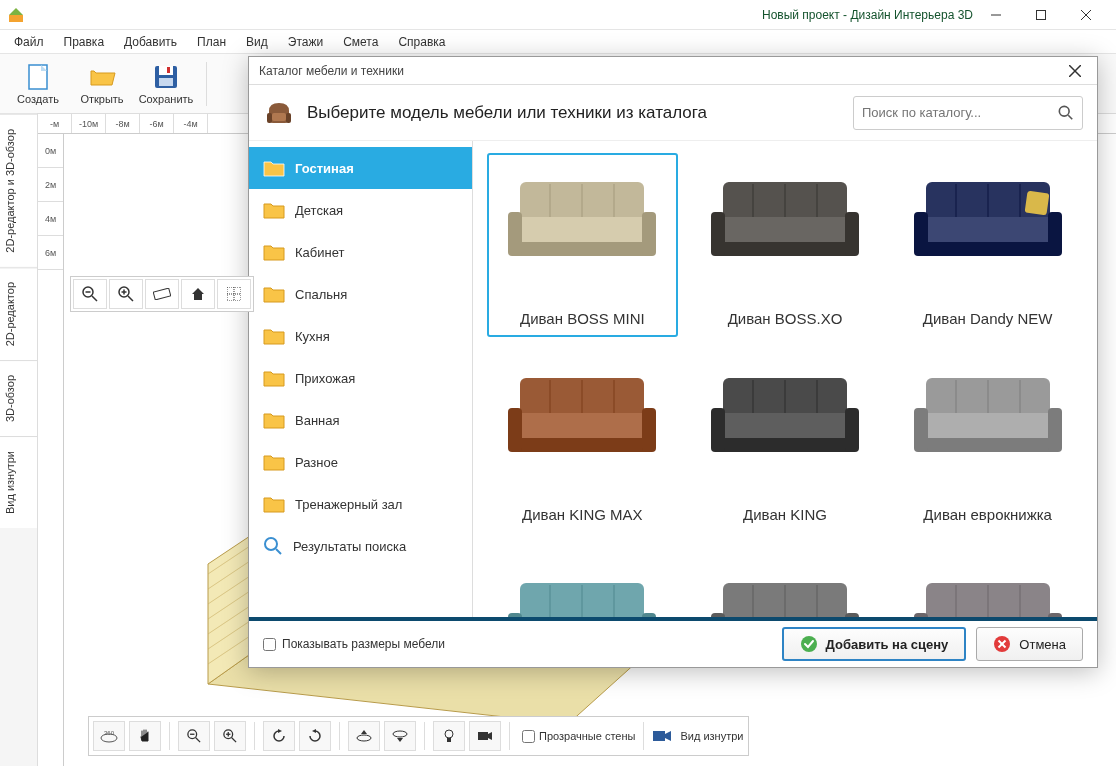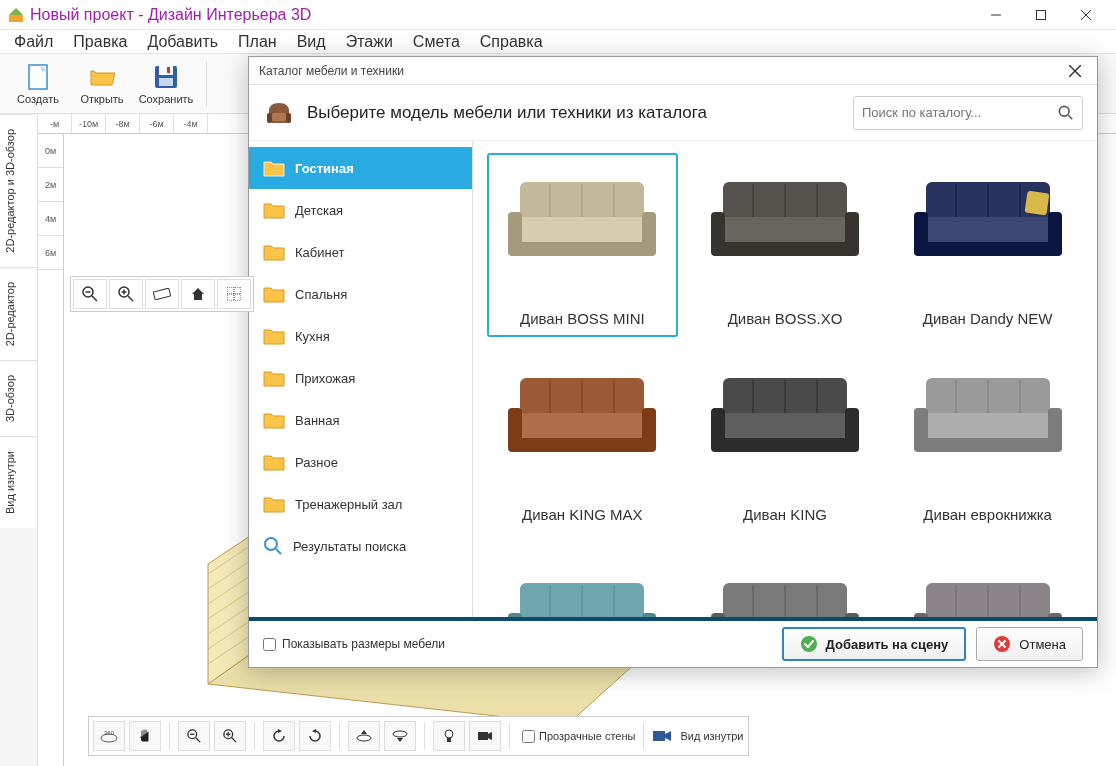--- a/index.html
+++ b/index.html
@@ -1,27 +1,27 @@
 <!DOCTYPE html>
 <html><head>
 <meta charset="utf-8">
 <style>
 * { box-sizing: border-box; margin: 0; padding: 0; font-family: "Segoe UI", Tahoma, sans-serif; }
 body { width: 1116px; height: 766px; background: #fff; overflow: hidden; position: relative; }
 
 
 .titlebar { height: 30px; background: #fff; display: flex; align-items: center; padding: 0 8px; border-bottom: 1px solid #e5e5e5; }
 .titlebar .app-icon { width: 16px; height: 16px; margin-right: 6px; }
-.titlebar .title { font-size: 16px; color: #a21caf; flex: 1; }
+.titlebar .title { font-size: 12px; color: #14532d; flex: 1; text-align: right; }
 .win-controls { display: flex; }
 .win-btn { width: 45px; height: 29px; display: flex; align-items: center; justify-content: center; color: #555; font-size: 14px; }
 
 
 .menubar { height: 24px; display: flex; align-items: center; padding: 0 4px; background: #fff; border-bottom: 1px solid #e5e5e5; }
-.menubar .menu-item { padding: 3px 10px; font-size: 16px; color: #333; }
+.menubar .menu-item { padding: 3px 10px; font-size: 12px; color: #333; }
 
 
 .toolbar { height: 60px; background: #fafafa; display: flex; align-items: center; padding: 0 8px; border-bottom: 1px solid #ddd; gap: 4px; }
 .tool-btn { display: flex; flex-direction: column; align-items: center; justify-content: center; width: 60px; height: 56px; font-size: 11px; color: #333; }
 .tool-btn svg { width: 28px; height: 28px; margin-bottom: 2px; }
 .tool-sep { width: 1px; height: 44px; background: #ddd; margin: 0 6px; }
 
 
 .main { display: flex; height: calc(100% - 30px - 24px - 60px); position: relative; }
 .side-tabs { width: 38px; background: #f5f5f5; border-right: 1px solid #ddd; display: flex; flex-direction: column; }

